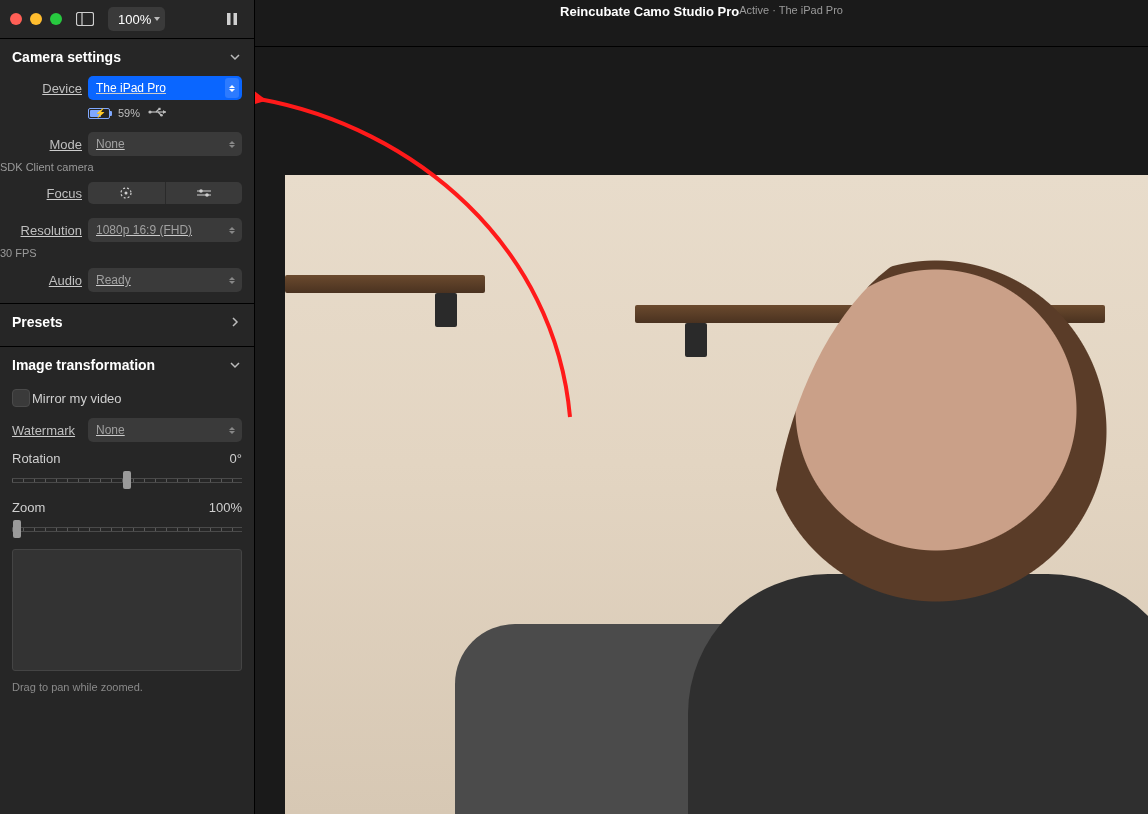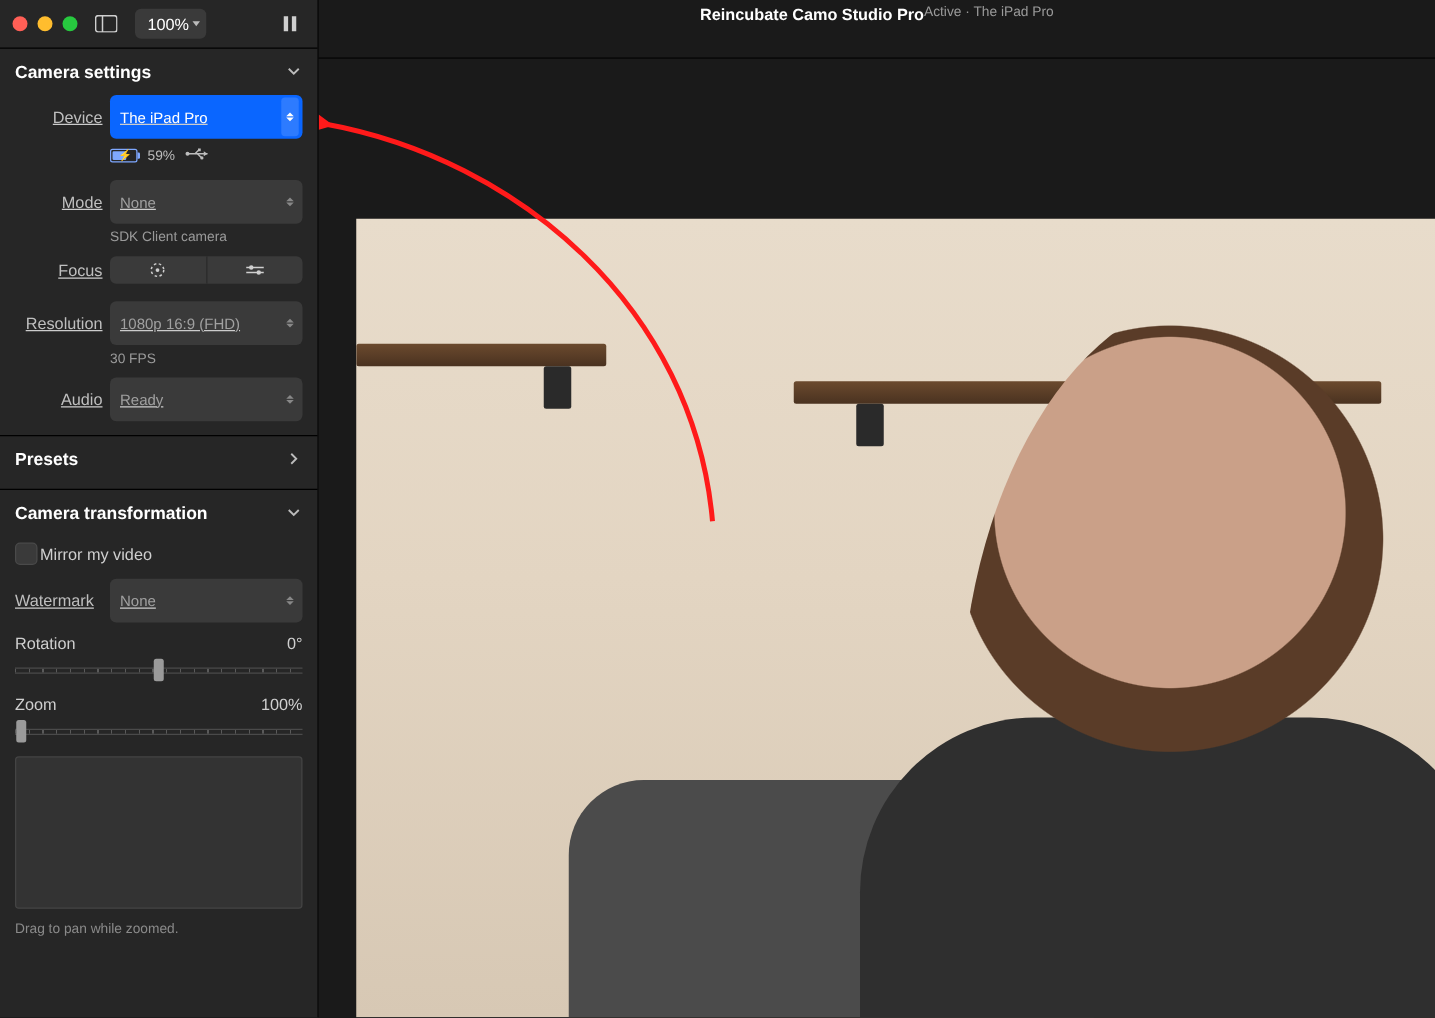--- a/index.html
+++ b/index.html
@@ -102,21 +102,21 @@
     text-decoration: underline;
   }
   .row-label {
     width: 70px;
     text-align: right;
     color: #bfbfbf;
     font-size: 13px;
   }
   .dropdown {
     flex: 1;
-    height: 35px;
+    height: 24px;
     border-radius: 5px;
     background: #3a3a3a;
     color: #a0a0a0;
     display: flex;
     align-items: center;
     padding: 0 20px 0 8px;
     font-size: 12px;
     position: relative;
   }
   .dropdown.active {
@@ -145,21 +145,20 @@
     width: 0; height: 0;
     border-left: 3px solid transparent;
     border-right: 3px solid transparent;
   }
   .chevpair::before { border-bottom: 3px solid currentColor; }
   .chevpair::after  { border-top: 3px solid currentColor; }
   .dropdown.active .chevpair { color: #fff; }
   .dropdown:not(.active) .chevpair { color: #888; }
 
   .subtext {
-    margin-left: 88px;
     font-size: 11px;
     color: #9a9a9a;
     padding: 2px 0 6px 0;
   }
   .status-line {
     margin-left: 88px;
     display: flex;
     align-items: center;
     gap: 8px;
     padding: 4px 0 10px 0;
@@ -502,21 +501,21 @@
       <span class="section-chevron">
         <svg width="10" height="10" viewBox="0 0 10 10">
             <path d="M3 1 L7 5 L3 9" fill="none" stroke="#bbb" stroke-width="1.5"></path>
           </svg>
       </span>
     </div>
 
     <div class="section-divider"></div>
 
     <div class="section-header">
-      <span>Camera transformation</span>
+      <span>Image transformation</span>
       <span class="section-chevron">
         <svg width="10" height="10" viewBox="0 0 10 10">
             <path d="M1 3 L5 7 L9 3" fill="none" stroke="#bbb" stroke-width="1.5"></path>
           </svg>
       </span>
     </div>
 
     <div class="checkbox-row">
       <div class="checkbox"></div>
       <div class="checkbox-label">Mirror my video</div>

